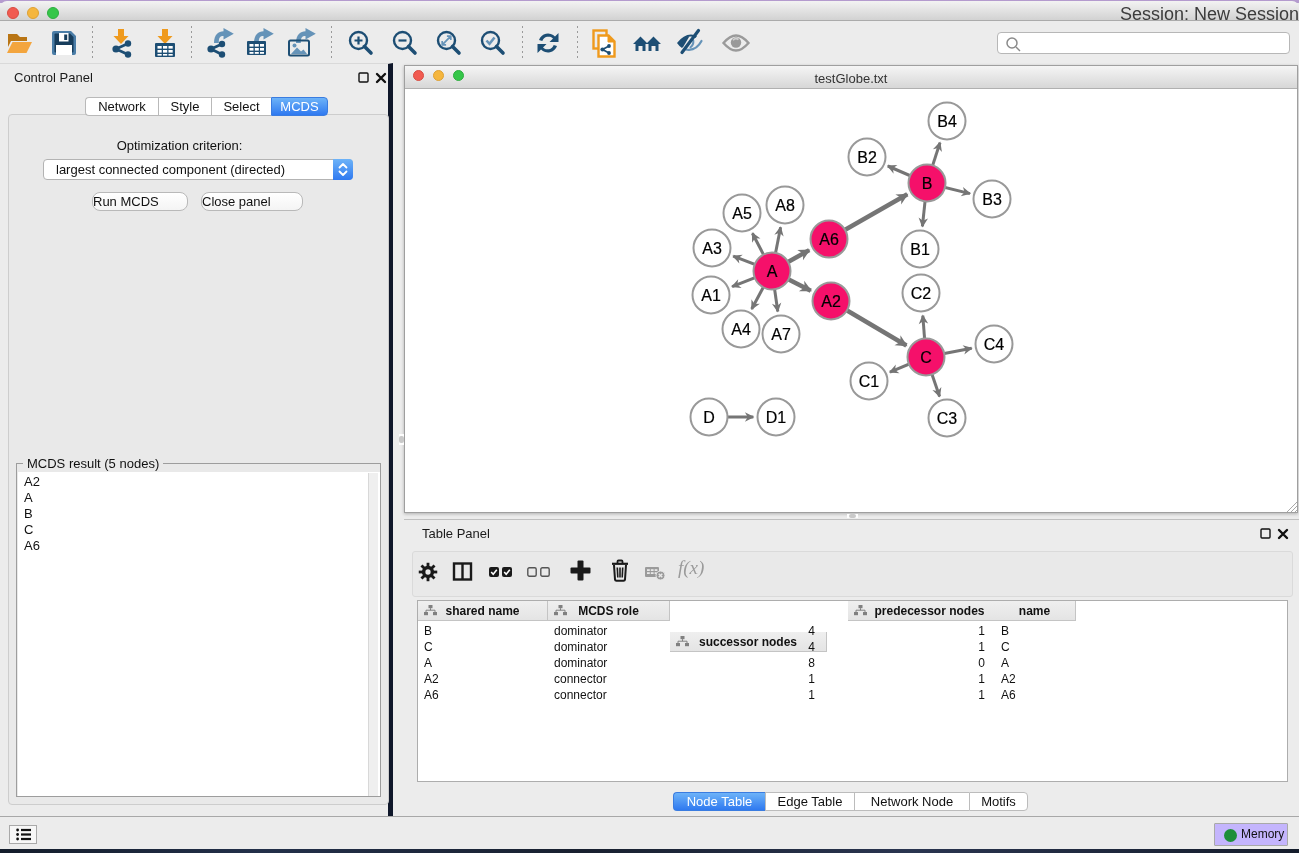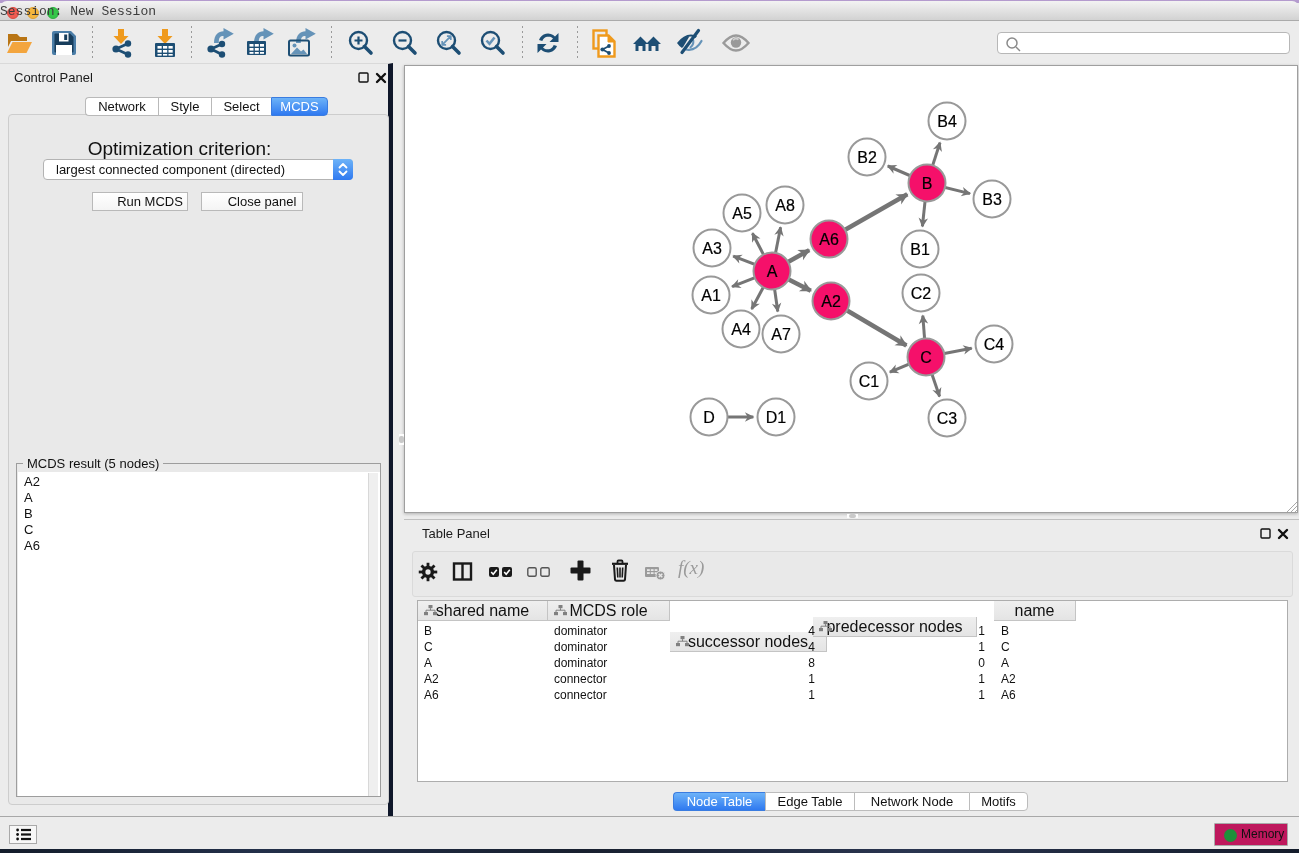--- a/index.html
+++ b/index.html
@@ -9,22 +9,22 @@
 
 
 #desktop-top { left:0; top:0; width:1299px; height:3px; background:#b49bce; }
 #desktop-bottom { left:0; top:849px; width:1299px; height:4px;
   background:linear-gradient(90deg,#131c2a,#23304a 20%,#18202f 45%,#2a3550 70%,#141c2b); }
 
 
 #titlebar { left:0; top:1px; width:1299px; height:20px;
   background:linear-gradient(#f3f3f3,#d2d2d2);
   border-bottom:1px solid #ababab; border-radius:7px 7px 0 0; }
-#titlebar .title { position:absolute; left:0; right:0; top:3px; text-align:left;
-  font-size:13px; color:#3c3c3c;font-family:Liberation Mono, monospace; }
+#titlebar .title { position:absolute; left:0; right:0; top:3px; text-align:right;
+  font-size:18px; color:#3c3c3c; }
 .tl { position:absolute; border-radius:50%; }
 
 
 #toolbar { left:0; top:21px; width:1299px; height:42px; background:#ececec; }
 .tsep { position:absolute; top:5px; height:32px; width:1px;
   background-image:repeating-linear-gradient(#9a9a9a 0 2px, transparent 2px 5px); }
 #searchbox { position:absolute; left:997px; top:11px; width:293px; height:22px;
   background:#fff; border:1px solid #b7b7b7; border-radius:4px; }
 
 
@@ -34,29 +34,29 @@
 .winbtn { position:absolute; top:8px; }
 #cp-inner { position:absolute; left:8px; top:50px; width:381px; height:691px;
   background:#e9e9e9; border:1px solid #cdcdcd; border-radius:4px; }
 #cp-tabs { position:absolute; left:77px; top:33px; height:19px; display:flex; z-index:3;padding-left:8px; }
 #cp-tabs .tab { font-size:13px; color:#111; background:#fff; border:1px solid #b9b9b9;
   border-right:none; padding:1px 0 0 0; text-align:center; line-height:16px; }
 #cp-tabs .tab:first-child { border-radius:4px 0 0 4px; }
 #cp-tabs .tab:last-child { border-radius:0 4px 4px 0; border-right:1px solid #b9b9b9; }
 #cp-tabs .tab.sel { background:linear-gradient(#6db3f8,#2f79f0); color:#fff; border-color:#3a7ce0; }
 #opt-label { position:absolute; left:0; width:359px; top:74px; text-align:center;
-  font-size:19px; color:#111; }
+  font-size:13px; color:#111; }
 #dropdown { position:absolute; left:43px; top:95px; width:310px; height:21px;
   background:#fff; border:1px solid #b3b3b3; border-radius:4px; font-size:13px;
   line-height:19px; padding-left:12px; color:#111; }
 #dropdown .stepper { position:absolute; right:-1px; top:-1px; width:20px; height:21px;
   background:linear-gradient(#6db3f8,#2f79f0); border-radius:0 4px 4px 0; }
 .btn { position:absolute; height:20px; background:linear-gradient(#ffffff,#f4f4f4);
-  border:1px solid #b9b9b9; border-radius:0; font-size:13px; color:#111;
-  text-align:center; line-height:18px;padding-left:20px; }
+  border:1px solid #b9b9b9; border-radius:8px; font-size:13px; color:#111;
+  line-height:18px; }
 #mcds-box { position:absolute; left:16px; top:399px; width:365px; height:334px;
   border:1px solid #9d9d9d; }
 #mcds-box .lbl { position:absolute; left:6px; top:-8px; background:#e9e9e9;
   padding:0 4px; font-size:13px; color:#111; }
 #mcds-list { position:absolute; left:1px; top:8px; width:362px; height:324px;
   background:#fff; font-size:13px; color:#111; padding:2px 0 0 6px; line-height:16px; }
 #mcds-scroll { position:absolute; right:2px; top:9px; width:10px; height:323px;
   background:#efefef; border-left:1px solid #d8d8d8; }
 
 
@@ -68,34 +68,34 @@
   font-size:13px; color:#333; }
 
 
 #tpanel { left:404px; top:519px; width:895px; height:297px; background:#ececec;
   border-top:1px solid #c0c0c0; }
 #tpanel .ptitle { position:absolute; left:18px; top:6px; font-size:13px; color:#1b1b1b; }
 #ttable { position:absolute; left:13px; top:80px; width:871px; height:182px;
   background:#fff; border:1px solid #adadad; }
 .thead { position:absolute; top:0; height:20px; background:linear-gradient(#efefef,#e4e4e4);
   border-right:1px solid #c4c4c4; border-bottom:1px solid #c4c4c4;
-  font-size:16px; color:#111; text-align:center; line-height:20px; }
+  font-size:12px; color:#111; text-align:center; line-height:20px;font-weight:bold; }
 .trow { position:absolute; left:6px; font-size:12px; color:#111; }
 .tnum { position:absolute; font-size:12px; color:#111; text-align:right; }
 #btabs { position:absolute; left:269px; top:272px; height:19px; display:flex; }
 #btabs .tab { font-size:13px; color:#111; background:#fff; border:1px solid #bcbcbc;
   border-right:none; text-align:center; line-height:18px; }
 #btabs .tab:first-child { border-radius:4px 0 0 4px; }
 #btabs .tab:last-child { border-radius:0 4px 4px 0; border-right:1px solid #bcbcbc; }
 #btabs .tab.sel { background:linear-gradient(#6db3f8,#2f79f0); color:#fff; border-color:#3a7ce0; }
 
 
 #statusbar { left:0; top:816px; width:1299px; height:33px; background:#ececec;
   border-top:1px solid #a8a8a8; }
-#memory { position:absolute; right:11px; top:6px; width:74px; height:23px; background:#be185d;
+#memory { position:absolute; right:11px; top:6px; width:74px; height:23px; background:#c4b5fd;
   border:1px solid #a9a9a9; border-radius:1px; font-size:12px; color:#111;
   line-height:21px; text-align:left; padding-left:26px; }
 #memory .dot { position:absolute; left:9px; top:5px; width:13px; height:13px;
   border-radius:50%; background:#1e8f3a; }
 #listbtn { position:absolute; left:9px; top:8px; width:28px; height:19px; background:#f7f7f7;
   border:1px solid #a9a9a9; }
 </style>
 </head>
 <body>
 <div id="desktop-top" class="abs"></div>
@@ -265,20 +265,26 @@
   <div class="btn" style="left:92px; top:128px; width:96px; height:19px; line-height:17px;">Run MCDS</div>
   <div class="btn" style="left:201px; top:128px; width:102px; height:19px; line-height:17px;">Close panel</div>
   <div id="mcds-box">
     <div id="mcds-list">A2<br>A<br>B<br>C<br>A6</div>
     <div id="mcds-scroll"></div>
     <div class="lbl">MCDS result (5 nodes)</div>
   </div>
 </div>
 
 <div id="netwin" class="abs">
+  <div id="nettitle">
+    <div class="tl" style="left:8px;top:4px;width:11px;height:11px;background:#f15b51;border:0.5px solid #d94c42;"></div>
+    <div class="tl" style="left:28px;top:4px;width:11px;height:11px;background:#f5b63e;border:0.5px solid #dfa133;"></div>
+    <div class="tl" style="left:48px;top:4px;width:11px;height:11px;background:#35c649;border:0.5px solid #2dae3f;"></div>
+    <div class="title">testGlobe.txt</div>
+  </div>
   <svg id="graph" width="892" height="423" style="position:absolute;left:0;top:21px">
 <defs>
 <marker id="arr1" viewBox="0 0 10 10" refX="8.5" refY="5" markerWidth="10.5" markerHeight="11.5" markerUnits="userSpaceOnUse" orient="auto-start-reverse">
           <path d="M0.5 0.5 L9.5 5 L0.5 9.5 L3.2 5 z" fill="#757575"></path>
         </marker>
 <marker id="arr2" viewBox="0 0 10 10" refX="8.5" refY="5" markerWidth="13.5" markerHeight="13" markerUnits="userSpaceOnUse" orient="auto-start-reverse">
           <path d="M0.5 0.5 L9.5 5 L0.5 9.5 L3.2 5 z" fill="#757575"></path>
         </marker>
 </defs>
 <line x1="367.0" y1="184.0" x2="327.1" y2="199.7" stroke="#757575" stroke-width="3" marker-end="url(#arr1)"></line>
@@ -436,21 +442,21 @@
           <path d="M6.5 3.2 v2 M2 7 v-1.8 h9 V7" stroke="#808080" stroke-width="1" fill="none"></path>
         </svg>MCDS role</div>
   <div class="thead" style="left:252px;width:157px;margin-top:31px;"><svg width="13" height="11" viewBox="0 0 13 11" style="position:absolute;left:6px;top:4px">
           <g fill="#808080">
             <rect x="4.5" y="0" width="4" height="3.2"></rect>
             <rect x="0" y="7" width="4" height="3.2"></rect>
             <rect x="9" y="7" width="4" height="3.2"></rect>
           </g>
           <path d="M6.5 3.2 v2 M2 7 v-1.8 h9 V7" stroke="#808080" stroke-width="1" fill="none"></path>
         </svg>successor nodes</div>
-  <div class="thead" style="left:395px;width:164px;margin-top:16px;"><svg width="13" height="11" viewBox="0 0 13 11" style="position:absolute;left:6px;top:4px">
+  <div class="thead" style="left:430px;width:164px;"><svg width="13" height="11" viewBox="0 0 13 11" style="position:absolute;left:6px;top:4px">
           <g fill="#808080">
             <rect x="4.5" y="0" width="4" height="3.2"></rect>
             <rect x="0" y="7" width="4" height="3.2"></rect>
             <rect x="9" y="7" width="4" height="3.2"></rect>
           </g>
           <path d="M6.5 3.2 v2 M2 7 v-1.8 h9 V7" stroke="#808080" stroke-width="1" fill="none"></path>
         </svg>predecessor nodes</div>
   <div class="thead" style="left:576px;width:82px;">name</div>
   <div class="trow" style="left:6px;top:23px;">B</div>
   <div class="trow" style="left:136px;top:23px;">dominator</div>

